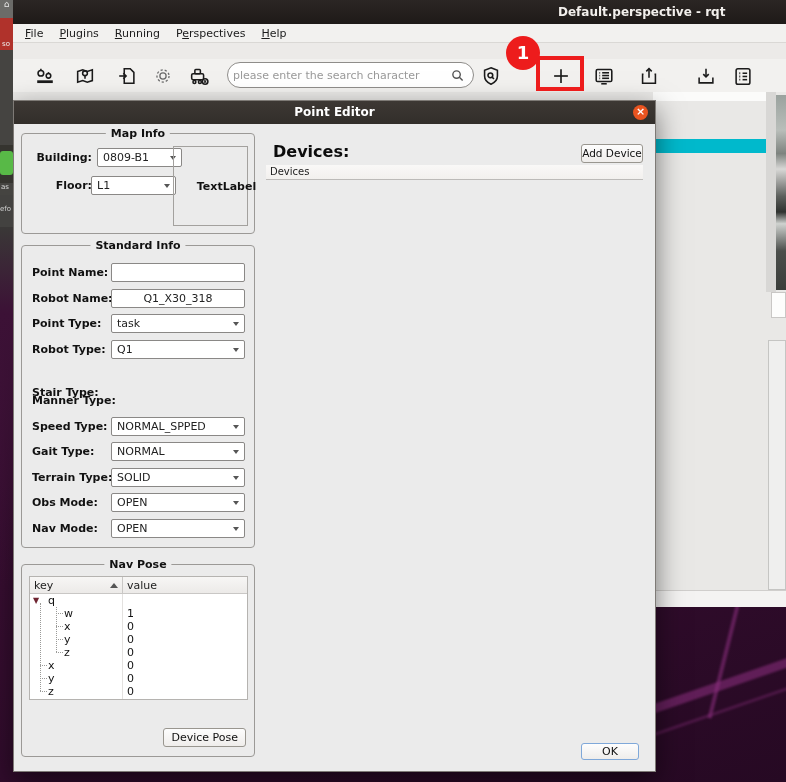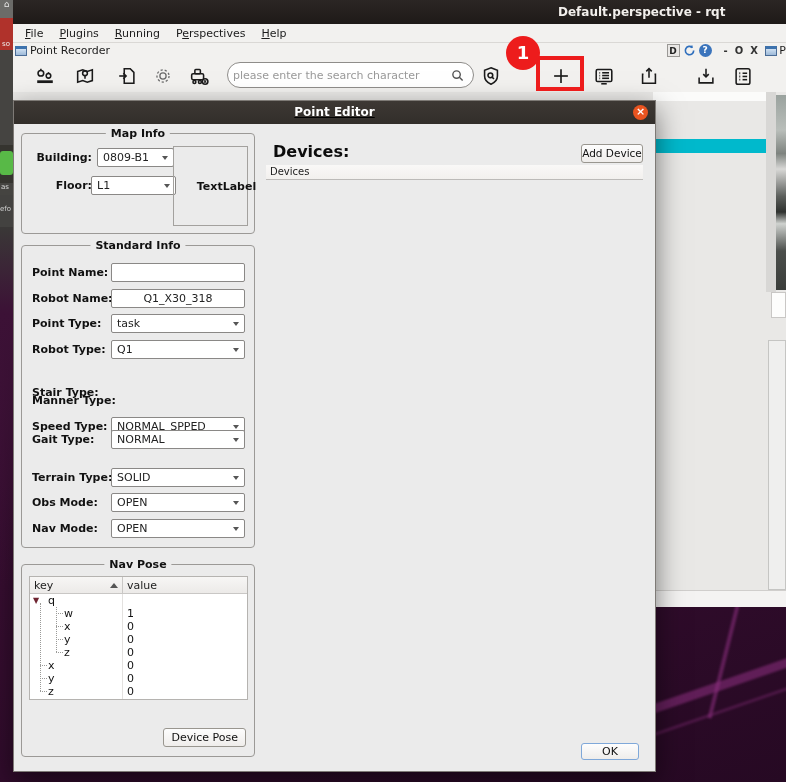--- a/index.html
+++ b/index.html
@@ -67,21 +67,21 @@
   .panel-line-top { position:absolute; left:640px; top:0px; width:113px; height:9px; background:#fbfbfa; }
   .teal-row { position:absolute; left:643px; top:47px; width:110px; height:14px; background:#00b9cc; }
   .scroll-col { position:absolute; left:753px; top:0; width:10px; height:200px; background:#d8d7d5; }
   .photo { position:absolute; left:763px; top:3px; width:10px; height:195px;
     background:linear-gradient(#9aa29e 0%,#b9beba 18%,#7e837f 30%,#d8d8d6 38%,#5c5f5c 52%,#2f322f 60%,#cfd2cf 66%,#4b4e4b 80%,#3a3d3a 100%); }
   .white-box { position:absolute; left:758px; top:200px; width:15px; height:26px; background:#fdfdfc; border:1px solid #c9c7c5; }
   .panel2 { position:absolute; left:755px; top:248px; width:18px; height:250px; background:#efefee; border:1px solid #c5c5c3; }
   .footer-band { position:absolute; left:0; top:498px; width:773px; height:17px; background:#f4f3f2; border-top:1px solid #d0cecc; }
   
   .dialog { position:absolute; left:13px; top:100px; width:643px; height:672px; background:#ebebeb;
-    border:1px solid #7e7a76; box-shadow:0 10px 26px rgba(0,0,0,.5); z-index:40;text-decoration:underline; }
+    border:1px solid #7e7a76; box-shadow:0 10px 26px rgba(0,0,0,.5); z-index:40; }
   .dlg-titlebar { position:relative; height:23px; background:linear-gradient(#3d3834,#322e2a);
     color:#fff; font-size:12px; font-weight:bold; text-align:center; line-height:23px; }
   .dlg-close { position:absolute; right:7px; top:4px; width:15px; height:15px; border-radius:50%;
     background:#e95420; color:#fff; font-size:11px; font-weight:bold; text-align:center; line-height:14px; cursor:default; }
   .dlg-body { position:relative; width:641px; height:647px; }
   .group { position:absolute; border:1px solid #9b9996; border-radius:4px; }
   .legend { position:absolute; top:-7px; left:50%; transform:translateX(-50%); background:#ebebeb;
     padding:0 5px; font-size:11px; font-weight:bold; color:#111; white-space:nowrap; }
   .g-map { left:7px; top:9px; width:234px; height:101px; }
   .g-std { left:7px; top:121px; width:234px; height:303px; }
@@ -161,43 +161,20 @@
 
 <div class="rqt">
   <div class="menubar" id="menu-items">
       <div class="menu-item"><span></span><span class="u">F</span><span>ile</span></div>
       <div class="menu-item"><span></span><span class="u">P</span><span>lugins</span></div>
       <div class="menu-item"><span></span><span class="u">R</span><span>unning</span></div>
       <div class="menu-item"><span>P</span><span class="u">e</span><span>rspectives</span></div>
       <div class="menu-item"><span></span><span class="u">H</span><span>elp</span></div>
     </div>
 
-  <div class="dock-titlebar">
-    <div class="dock-title-wrap">
-      <span class="win-glyph"></span>
-      <span>Point Recorder</span>
-    </div>
-    <div class="dock-controls">
-      <span class="dbox">D</span>
-      <svg class="refresh-ic" viewBox="0 0 14 14">
-        <path d="M11.5 7a4.5 4.5 0 1 1-1.4-3.2" fill="none" stroke="#2f6fbd" stroke-width="1.8"></path>
-        <path d="M10 1 L10.4 4.2 L7.4 3.4 Z" fill="#2f6fbd"></path>
-      </svg>
-      <span class="help-ic">?</span>
-      <div class="winbtns">
-        <span>-</span>
-        <span>O</span>
-        <span>X</span>
-      </div>
-    </div>
-    <div class="next-dock">
-      <span class="win-glyph"></span>
-      <span>P</span>
-    </div>
-  </div>
 
   <div class="toolbar">
     <div class="tbtn" style="left:20px">
       <svg viewBox="0 0 24 24" fill="none" stroke="#1b1b1b" stroke-width="1.7">
         <circle cx="7.5" cy="9" r="3.1"></circle>
           <circle cx="15.8" cy="11.8" r="2.5"></circle>
         <line x1="7.5" y1="4.2" x2="7.5" y2="5.9"></line>
           <line x1="15.8" y1="7.8" x2="15.8" y2="9.3"></line>
         <line x1="3.5" y1="18.2" x2="20.5" y2="18.2" stroke-width="3"></line>
       </svg>
@@ -308,21 +285,21 @@
   <div class="dlg-titlebar">
     <span>Point Editor</span>
     <span class="dlg-close">×</span>
   </div>
   <div class="dlg-body">
 
     <div class="group g-map">
       <span class="legend">Map Info</span>
       <div class="map-row" style="top:14px">
         <span class="map-label">Building:</span>
-        <div class="select-box" style="left:75px; top:0; width:77px">
+        <div class="select-box" style="left:75px; top:0; width:85px">
           <span>0809-B1</span>
           <span class="sel-arrow"></span>
         </div>
       </div>
       <div class="map-row" style="top:42px">
         <span class="map-label">Floor:</span>
         <div class="select-box" style="left:69px; top:0; width:85px">
           <span>L1</span>
           <span class="sel-arrow"></span>
         </div>
@@ -363,21 +340,21 @@
           <div class="field-row" style="top: 145px;">
             <span class="field-label">Manner Type:</span>
           </div>
           <div class="field-row" style="top: 171px;">
             <span class="field-label">Speed Type:</span>
             <div class="select-box field-select">
               <span>NORMAL_SPPED</span>
               <span class="sel-arrow"></span>
             </div>
           </div>
-          <div class="field-row" style="top: 184px;">
+          <div class="field-row" style="top: 196px;">
             <span class="field-label">Gait Type:</span>
             <div class="select-box field-select">
               <span>NORMAL</span>
               <span class="sel-arrow"></span>
             </div>
           </div>
           <div class="field-row" style="top: 222px;">
             <span class="field-label">Terrain Type:</span>
             <div class="select-box field-select">
               <span>SOLID</span>

